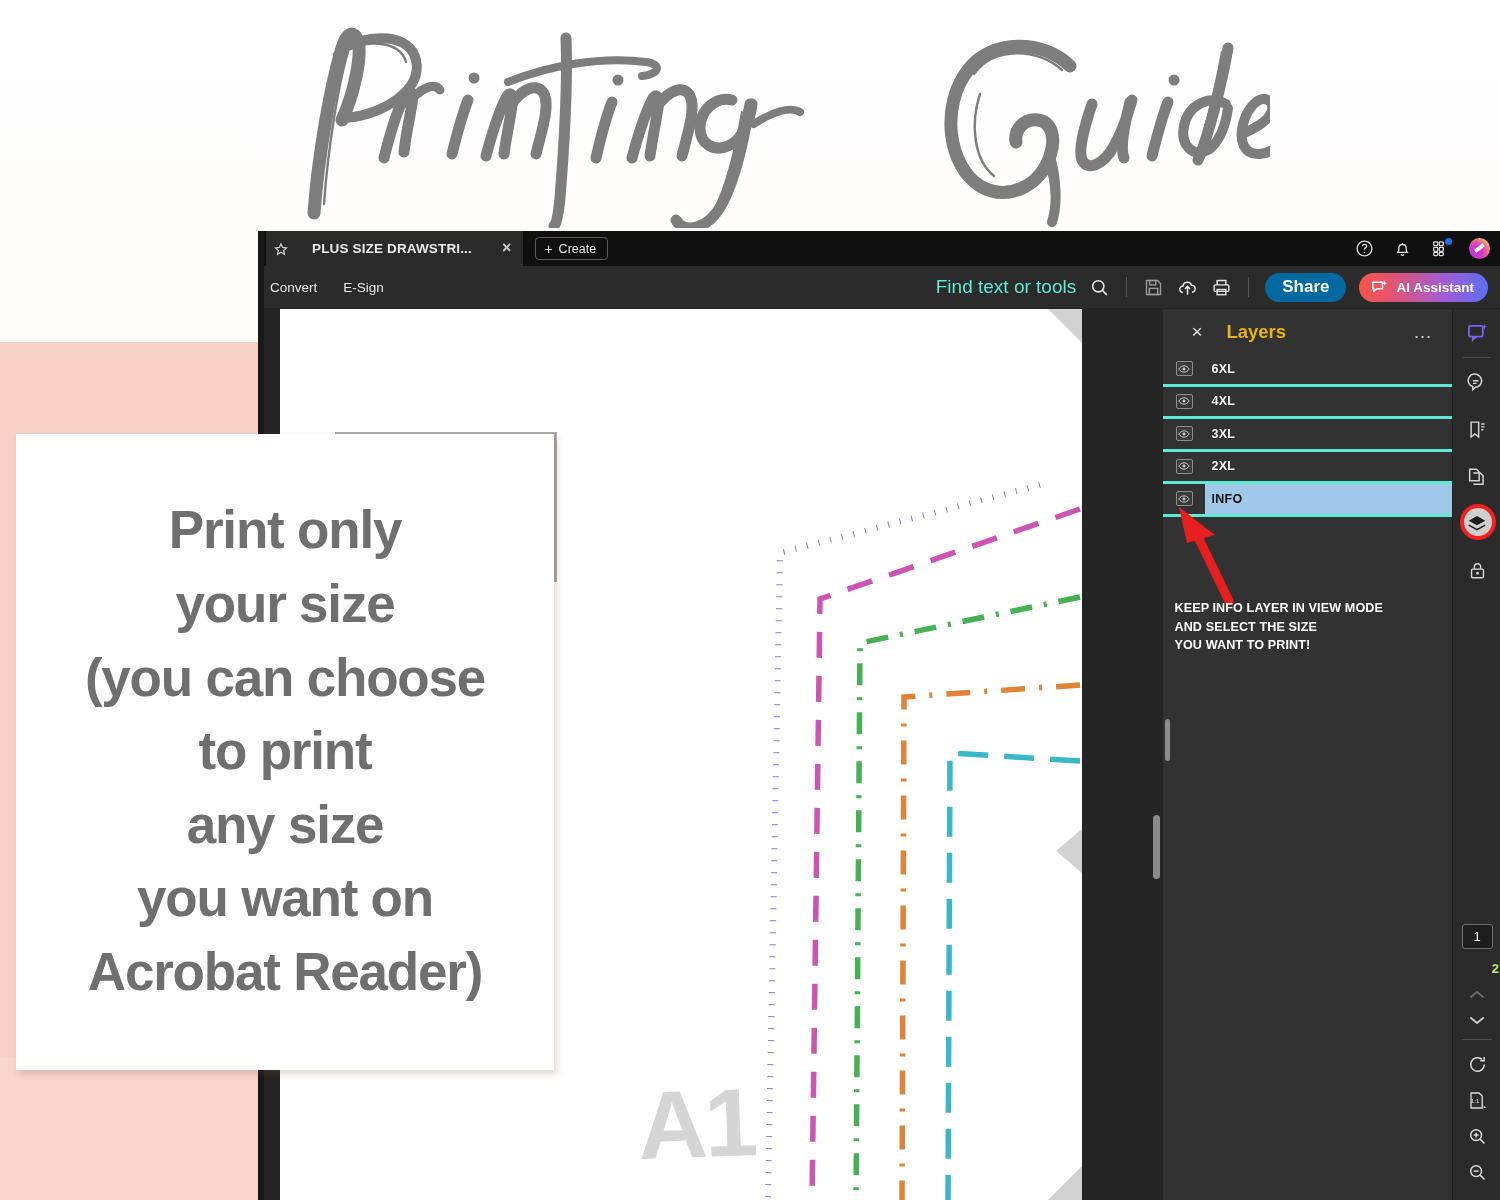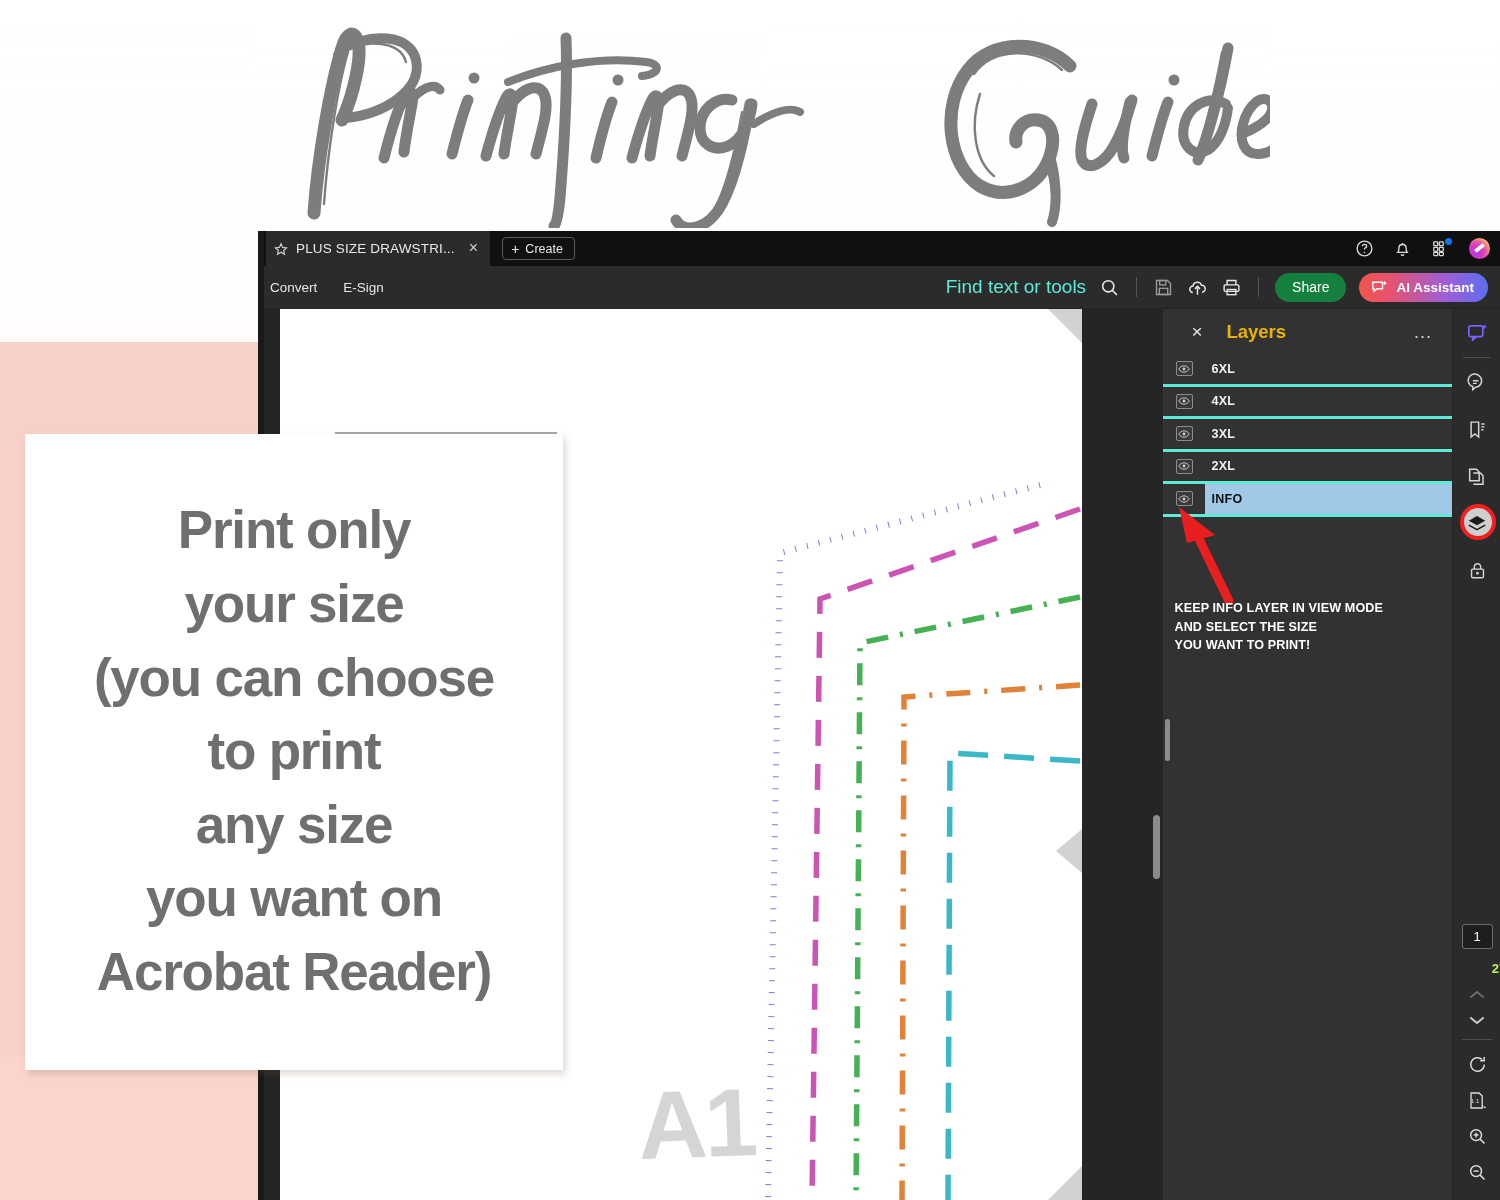--- a/index.html
+++ b/index.html
@@ -60,27 +60,27 @@
   
   #tab-strip {
     position: relative;
     height: 35px;
     background: #101010;
     display: flex;
     align-items: center;
     padding-left: 2px;
   }
   .tab-active {
-    display: flex; align-items: center; gap: 8px;
+    display: flex; align-items: center; gap: 24px;
     height: 35px;
     padding: 0 10px 0 8px;
     background: #2b2b2b;
     color: #e9e9e9;
     font-size: 13.5px;
-    font-weight: 400;
+    font-weight: 700;
     letter-spacing: .15px;
     white-space: nowrap;
   }
   .star-ico { width: 14px; height: 14px; flex: none; }
   .tab-close {
     font-size: 16px; color: #cfcfcf;
     line-height: 1; padding: 0 2px 2px 6px;
     cursor: pointer;
   }
   #create-btn {
@@ -150,22 +150,22 @@
   }
   #find-label {
     color: #5eead4; font-size: 19px;
     white-space: nowrap; cursor: pointer;
   }
   .tb-div { width: 1px; height: 20px; background: #555; margin: 0 3px; }
   .tb-ico { width: 21px; height: 21px; cursor: pointer; }
   #share-btn {
     height: 29px; padding: 0 17px;
     border-radius: 15px;
-    background: #15803d;
-    color: #fff; font-size: 14px; font-weight: 400;
+    background: #0369a1;
+    color: #fff; font-size: 17px; font-weight: 700;
     display: flex; align-items: center;
     border: none; cursor: pointer;
   }
   #ai-btn {
     height: 29px; padding: 0 14px 0 11px;
     border-radius: 15px;
     background: linear-gradient(90deg, #f2554c 0%, #e8536a 22%, #9c5ed8 68%, #5b6ff0 100%);
     color: #fff; font-size: 13.5px; font-weight: 700;
     display: flex; align-items: center; gap: 7px;
     border: none; cursor: pointer;
@@ -400,21 +400,21 @@
   }
   .rail-ico-sm {
     width: 42px; height: 36px;
     display: flex; align-items: center; justify-content: center;
     cursor: pointer;
   }
 
   
   #overlay-card {
     position: absolute;
-    left: 25px; top: 434px;
+    left: 16px; top: 434px;
     width: 538px; height: 636px;
     background: #ffffff;
     box-shadow: 3px 4px 7px rgba(120,80,70,.22);
     display: flex; flex-direction: column;
     align-items: center; justify-content: center;
     padding: 10px 6px 12px;
   }
   #overlay-card .line {
     color: #6f6f6f;
     font-size: 53px;

